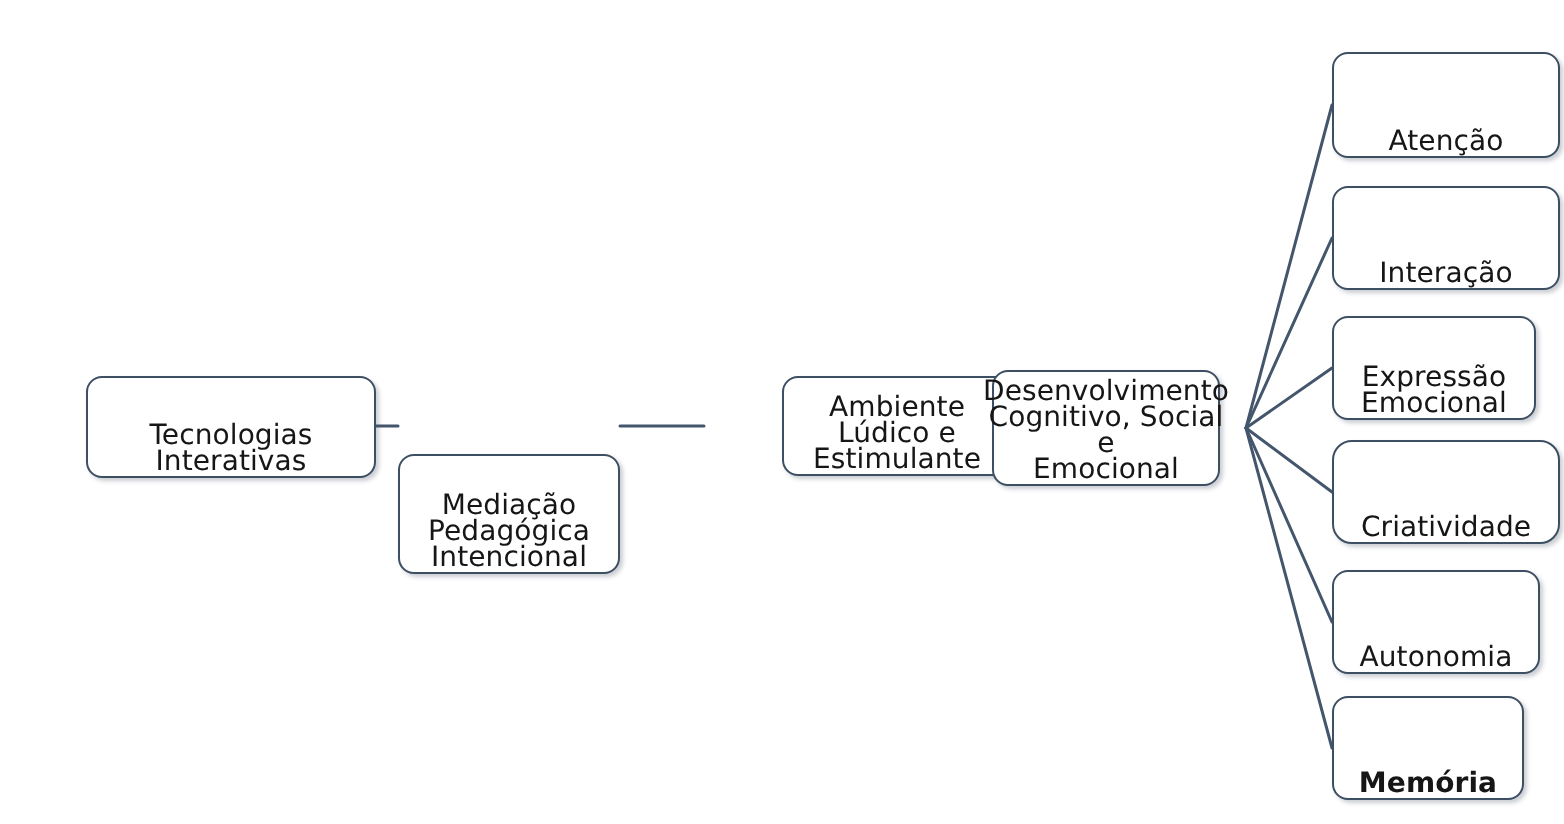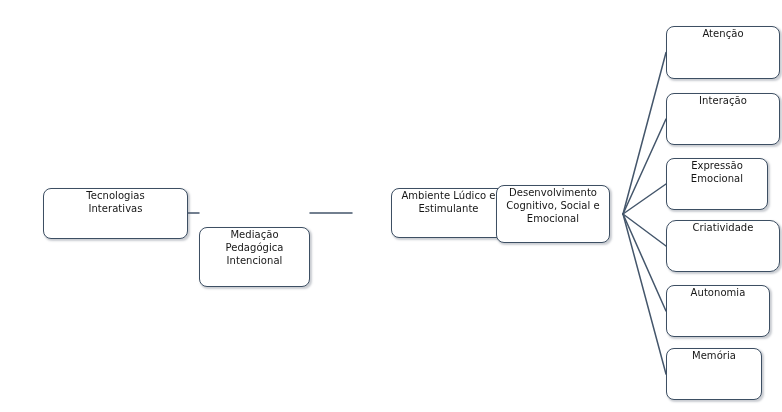--- a/index.html
+++ b/index.html
@@ -26,25 +26,25 @@
     pointer-events: none;
   }
   .node {
     position: absolute;
     box-sizing: border-box;
     background: #ffffff;
     border: 1.5px solid #3d4f63;
     border-radius: 8px;
     box-shadow: 1.5px 1.5px 2px rgba(80, 90, 105, 0.30);
     display: flex;
-    align-items: flex-start;
+    align-items: flex-end;
     justify-content: center;
     text-align: center;
     color: #161616;
-    font-size: 10px;
+    font-size: 14px;
     line-height: 13px;
     letter-spacing: 0.05px;
     z-index: 2;
   }
   .node .label {
     display: block;
     padding: 0 5px;
     white-space: pre-line;
   }
 </style>
@@ -91,17 +91,17 @@
       <div class="node" style="left: 666px; top: 158px; width: 102px; height: 52px;">
         <span class="label">Expressão
 Emocional</span>
       </div>
       <div class="node" style="left: 666px; top: 220px; width: 114px; height: 52px; border-radius: 10px;">
         <span class="label">Criatividade</span>
       </div>
       <div class="node" style="left: 666px; top: 285px; width: 104px; height: 52px;">
         <span class="label">Autonomia</span>
       </div>
-      <div class="node" style="left: 666px; top: 348px; width: 96px; height: 52px;">
+      <div class="node" style="left: 666px; top: 348px; width: 96px; height: 52px; font-weight: bold;">
         <span class="label">Memória</span>
       </div>
     </div>
 </div>
 
 </body></html>

